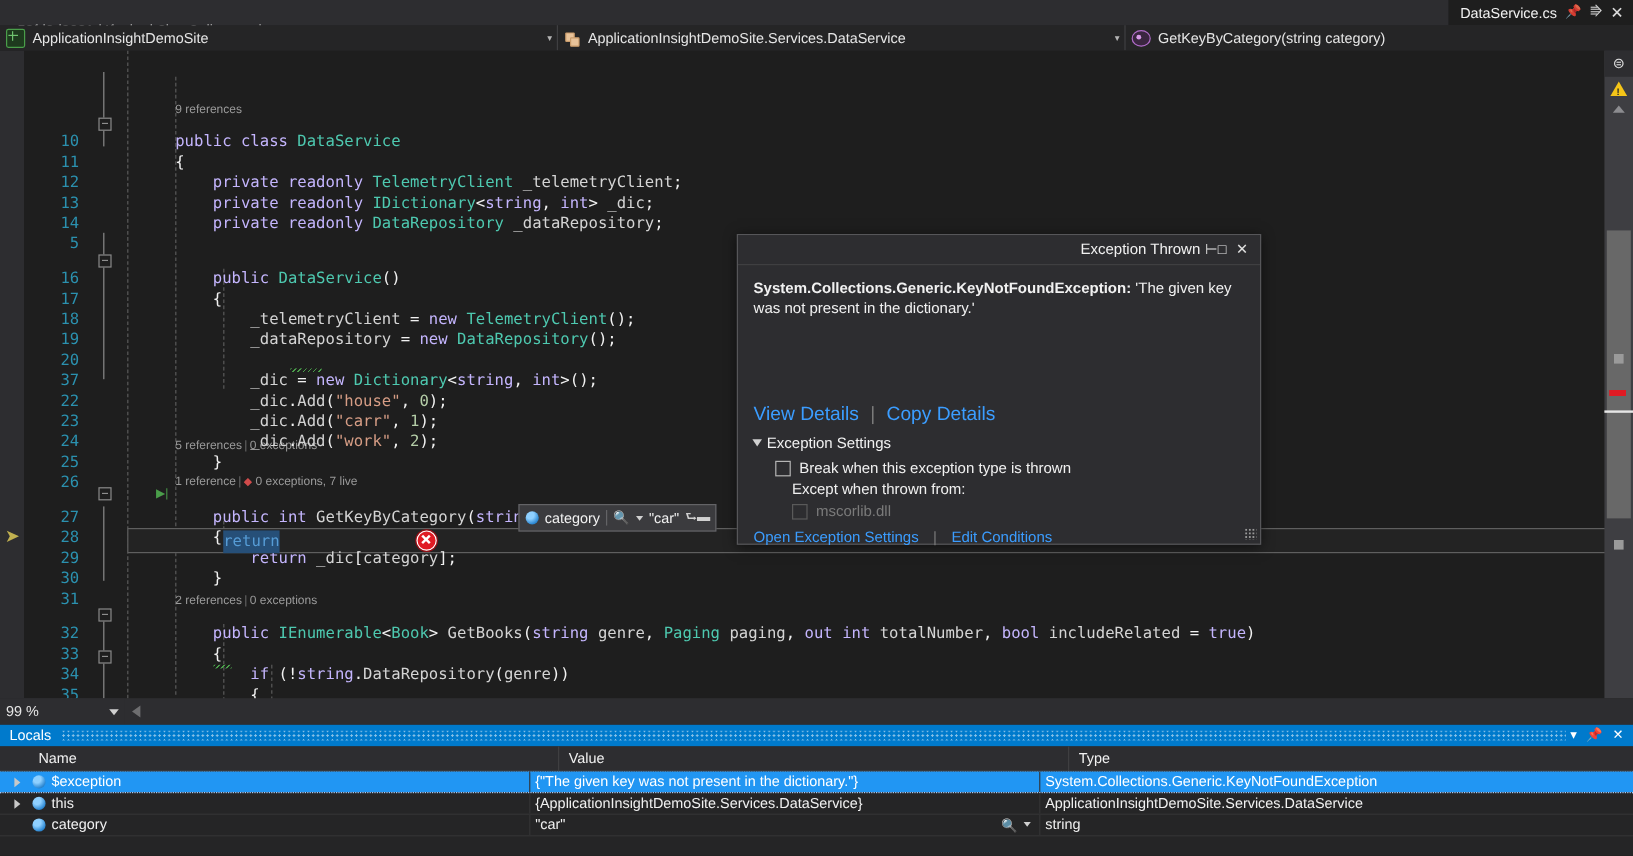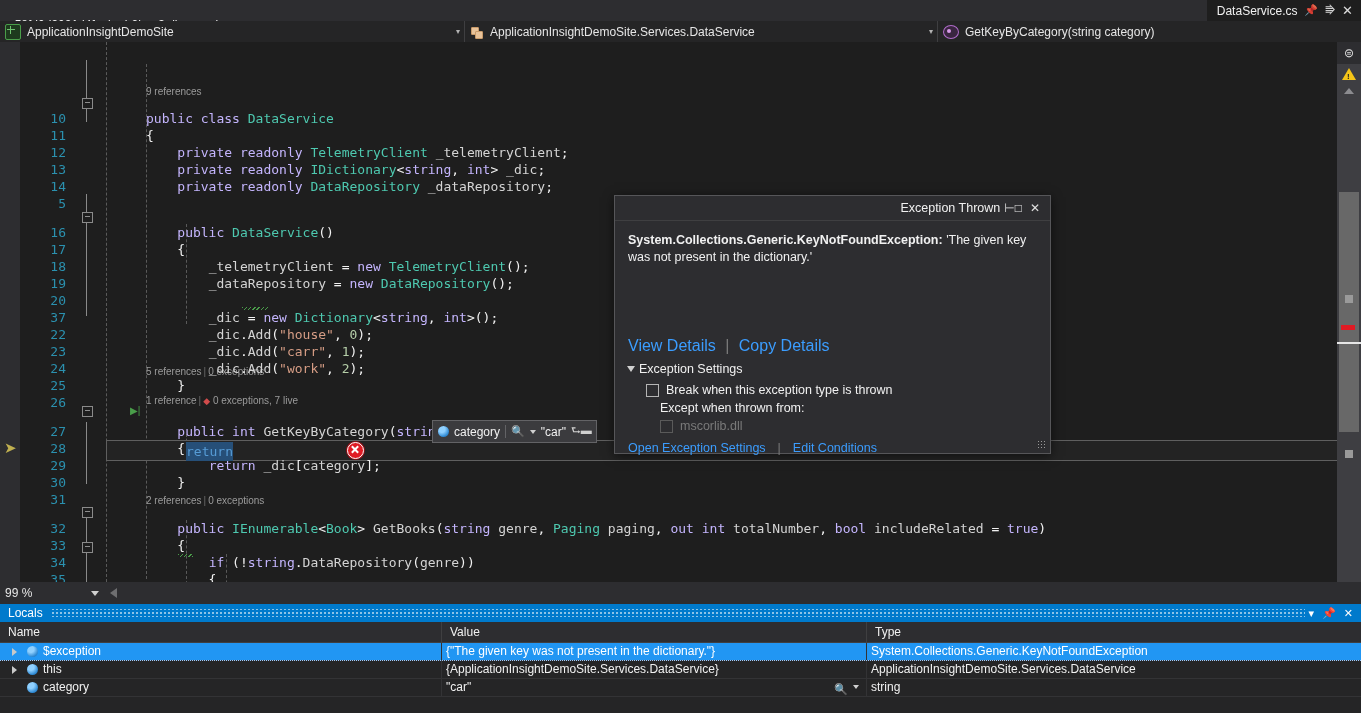--- a/index.html
+++ b/index.html
@@ -154,21 +154,21 @@
   .locals{position:absolute;left:0;top:604px;width:1361px;height:109px;background:#252526;}
   .loc-head{height:18px;background:#007acc;display:flex;align-items:center;padding:0 4px 0 8px;
     color:#fff;font-size:12px;}
   .loc-head .ttl{margin-right:8px;}
   .loc-dots{flex:1;height:8px;
     background-image:radial-gradient(rgba(255,255,255,.55) 1px,transparent 1px);
     background-size:4px 4px;background-position:0 2px;}
   .loc-hbtn{color:#fff;font-size:11px;padding:0 4px;line-height:1;}
   .loc-cols{height:20px;background:#2d2d30;border-bottom:1px solid #3f3f41;position:relative;}
   .loc-col{position:absolute;top:0;height:28px;line-height:20px;font-size:12px;color:#f1f1f1;
-    padding-left:8px;border-right:1px solid #3f3f41;box-sizing:border-box;}
+    padding-left:8px;border-right:1px solid #3f3f41;box-sizing:border-box;margin-left:24px;}
   .loc-rows{position:relative;}
   .loc-row{height:17px;position:relative;border-bottom:1px solid #333335;}
   .loc-row.sel .cell{background:#2196f3;color:#fff;}
   .loc-row.sel{outline:1px dotted #9ecbff;outline-offset:-1px;}
   .cell{position:absolute;top:0;height:17px;line-height:17px;font-size:12px;color:#f1f1f1;
     box-sizing:border-box;padding-left:4px;white-space:nowrap;overflow:hidden;
     border-right:1px solid #333335;}
   .cell.name{display:flex;align-items:center;gap:5px;padding-left:12px;}
   .expander{width:0;height:0;border-top:4px solid transparent;border-bottom:4px solid transparent;
     border-left:5px solid #c8c8c8;flex:0 0 5px;}

